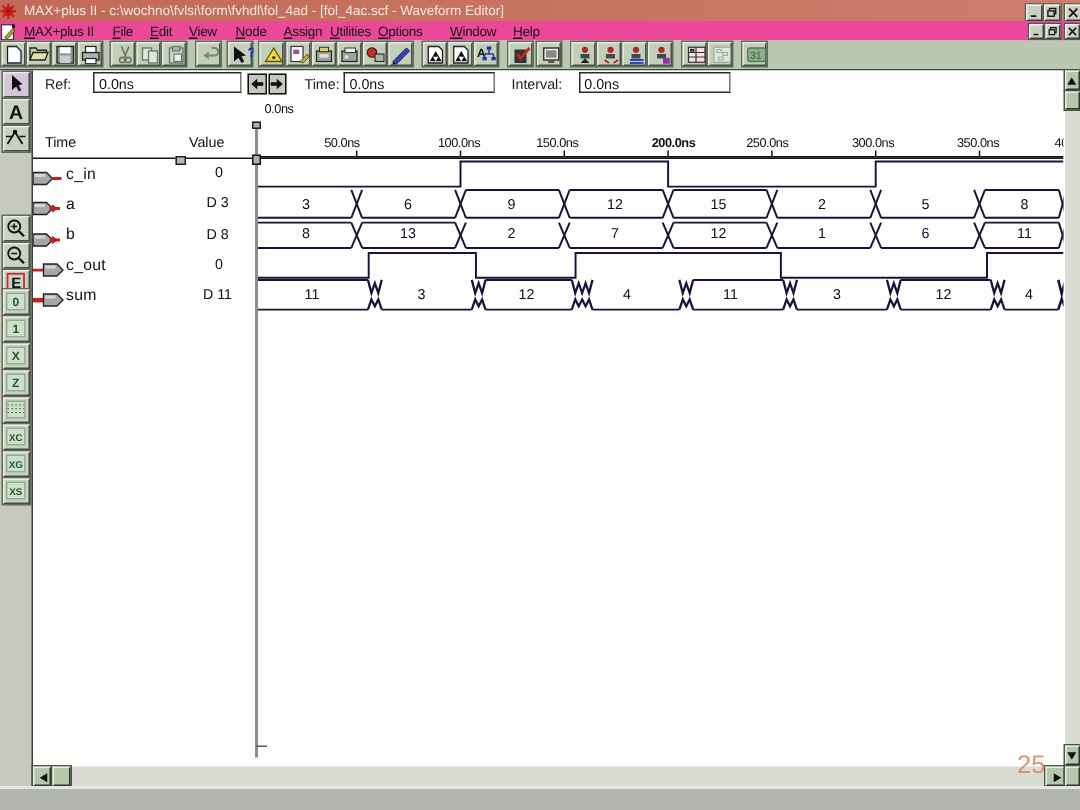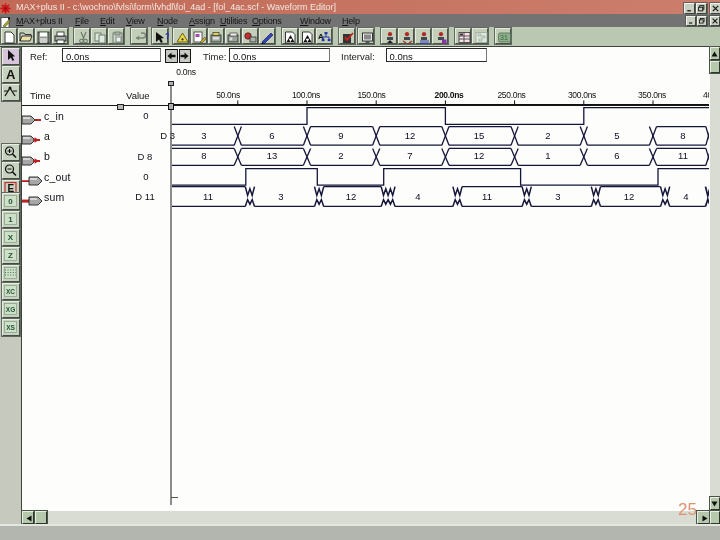--- a/index.html
+++ b/index.html
@@ -1,20 +1,20 @@
 <!DOCTYPE html>
 <html><head><meta charset="utf-8">
 <style>
 html,body{margin:0;padding:0;}
 #scr{position:relative;width:720px;height:540px;background:#fff;overflow:hidden;
   font-family:"Liberation Sans",sans-serif; -webkit-font-smoothing:antialiased;}
 #scr div,#scr>svg,#scr svg.abs{box-sizing:border-box;position:absolute;}
 .tit{left:0;top:0;width:720px;height:13.5px;background:linear-gradient(90deg,#c16a57,#cc7e6c);}
 .tit .txt{left:16px;top:2.2px;font-size:9px;color:#f5e8e2;white-space:nowrap;}
-.menu{left:0;top:13.5px;width:720px;height:13.5px;background:#737373;}
+.menu{left:0;top:13.5px;width:720px;height:13.5px;background:#ec4899;}
 .menu .mi{top:2.5px;font-size:9px;color:#151515;letter-spacing:-0.2px;}
 .menu .mi u{text-decoration-thickness:1px;}
 .tbar{left:0;top:27px;width:720px;height:19px;background:#bac8b1;}
 .tb{top:1px;height:16px;background:#c4cfba;border:1px solid;border-color:#e4eade #4a524a #4a524a #e4eade;box-shadow:0 0 0 1px #606860;padding:0.5px 0 0 0.5px;}
 .refrow{left:0;top:46.5px;width:720px;height:18px;}
 .rlab{font-size:9.5px;color:#1a1a1a;top:4px;}
 .rfield{top:1.5px;height:13.8px;background:#fff;border:1px solid #2a2a2a;border-right-color:#777;border-bottom-color:#2a2a2a;font-size:9.5px;color:#111;padding:1.5px 0 0 3px;}
 .spin{top:2px;width:12.5px;height:14px;background:#c6c9c2;border:1.6px solid #141414;text-align:center;padding-top:2.5px;}
 .darkline{background:#3c443c;}
 .pal{left:0;top:46.5px;width:21.5px;height:477.5px;background:#c6cabe;border-right:1.2px solid #3a423a;}
@@ -445,21 +445,21 @@
         </svg></div>
 <div class="signm" style="left:44px;top:109.5px;">c_in</div>
 <div class="sigvl" style="left:116px;top:110px;">0</div>
 <div style="position:absolute;left:22px;top:131px;width:22px;height:10px;"><svg width="20" height="10" viewBox="0 0 20 10">
           <polygon points="0,1 9,1 13,5 9,9 0,9" fill="#a6a6a6" stroke="#222" stroke-width="0.9"></polygon>
           <polygon points="1,2 8,2 8,4 1,4" fill="#d6d6d6"></polygon>
           <path d="M12.5 2.2 L17 5 L12.5 7.8 Z" fill="#b22" stroke="none"></path>
           <rect x="11" y="4" width="7" height="2" fill="#b22"></rect>
         </svg></div>
 <div class="signm" style="left:44px;top:129.5px;">a</div>
-<div class="sigvl" style="left:115px;top:130px;text-align:right;">D 3</div>
+<div class="sigvl" style="left:115px;top:130px;">D 3</div>
 <div style="position:absolute;left:22px;top:151.5px;width:22px;height:10px;"><svg width="20" height="10" viewBox="0 0 20 10">
           <polygon points="0,1 9,1 13,5 9,9 0,9" fill="#a6a6a6" stroke="#222" stroke-width="0.9"></polygon>
           <polygon points="1,2 8,2 8,4 1,4" fill="#d6d6d6"></polygon>
           <path d="M12.5 2.2 L17 5 L12.5 7.8 Z" fill="#b22" stroke="none"></path>
           <rect x="11" y="4" width="7" height="2" fill="#b22"></rect>
         </svg></div>
 <div class="signm" style="left:44px;top:150.0px;">b</div>
 <div class="sigvl" style="left:115px;top:150.5px;">D 8</div>
 <div style="position:absolute;left:22px;top:172px;width:22px;height:10px;"><svg width="22" height="10" viewBox="0 0 22 10">
           <rect x="0" y="4.2" width="8" height="1.8" fill="#b22"></rect>

